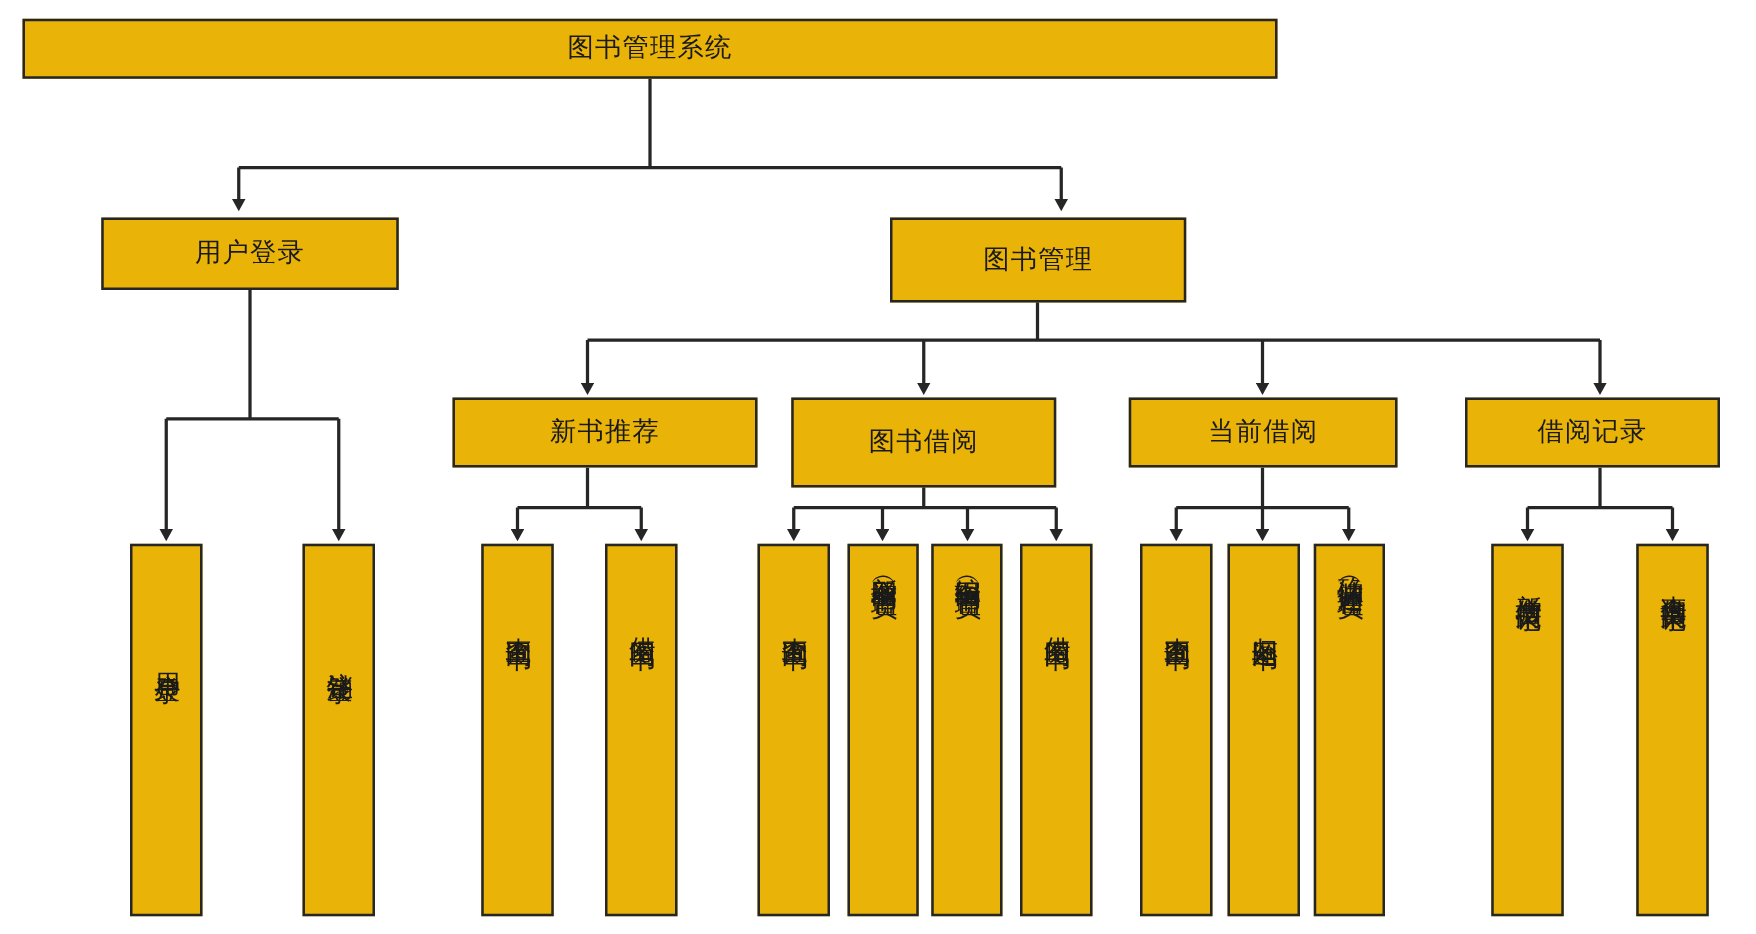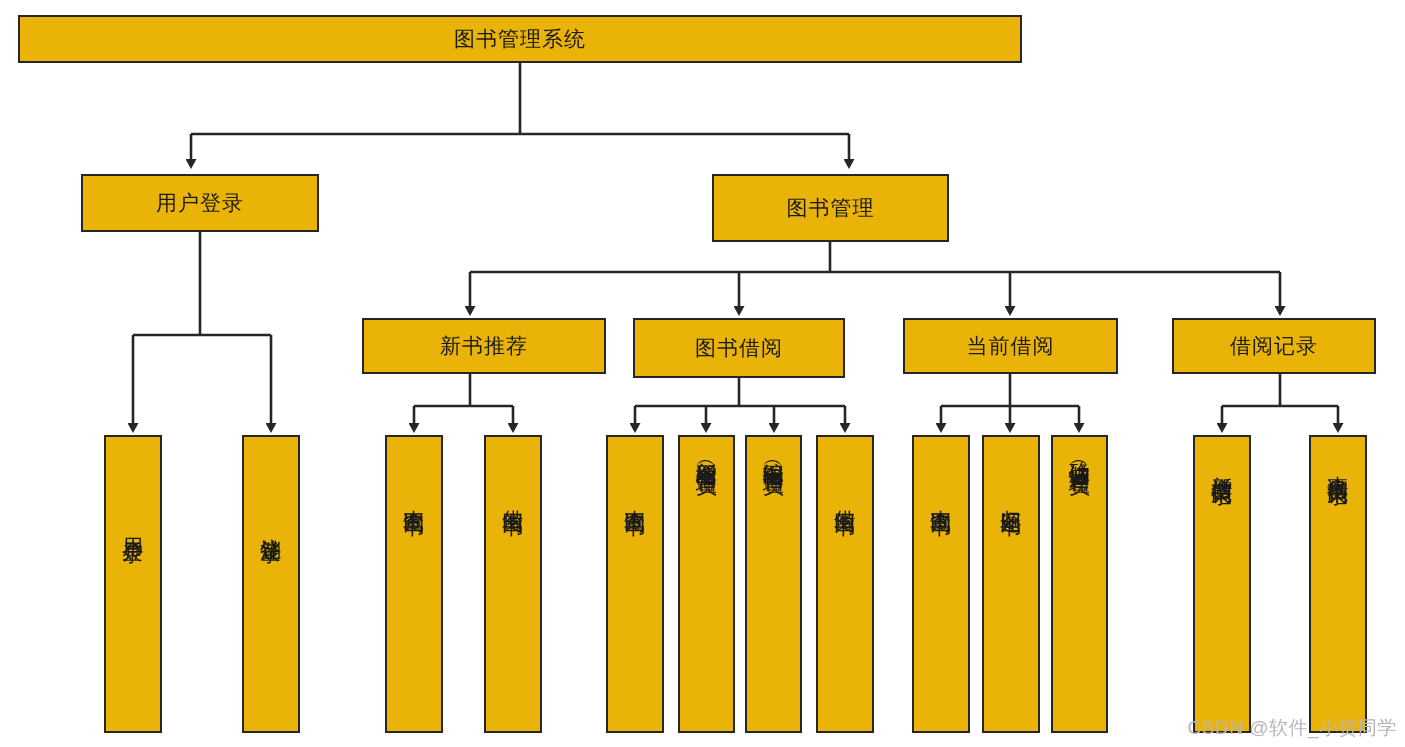--- a/index.html
+++ b/index.html
@@ -135,21 +135,21 @@
   <div class="node horiz" style="left:81px; top:174px; width:238px; height:58px;">
     <span>用户登录</span>
   </div>
   <div class="node horiz" style="left:712px; top:174px; width:237px; height:68px;">
     <span>图书管理</span>
   </div>
 
   <div class="node horiz" style="left:362px; top:318px; width:244px; height:56px;text-align:right;">
     <span>新书推荐</span>
   </div>
-  <div class="node horiz" style="left:633px; top:318px; width:212px; height:60px;">
+  <div class="node horiz" style="left:633px; top:318px; width:212px; height:72px;">
     <span>图书借阅</span>
   </div>
   <div class="node horiz" style="left:903px; top:318px; width:215px; height:56px;text-align:center;">
     <span>当前借阅</span>
   </div>
   <div class="node horiz" style="left:1172px; top:318px; width:204px; height:56px;">
     <span>借阅记录</span>
   </div>
 
   <div class="node vert mid" style="left:104px; top:435px; width:58px; height:298px;">
@@ -189,15 +189,14 @@
     <span class="vlabel">确认归还（管理员）</span>
   </div>
 
   <div class="node vert midhigh" style="left:1193px; top:435px; width:58px; height:298px;">
     <span class="vlabel">新增借阅记录</span>
   </div>
   <div class="node vert midhigh" style="left:1309px; top:435px; width:58px; height:298px;">
     <span class="vlabel">查询借阅记录</span>
   </div>
 
-  <div class="watermark">CSDN @软件_小贺同学</div>
 
 </div>
 
 </body></html>

